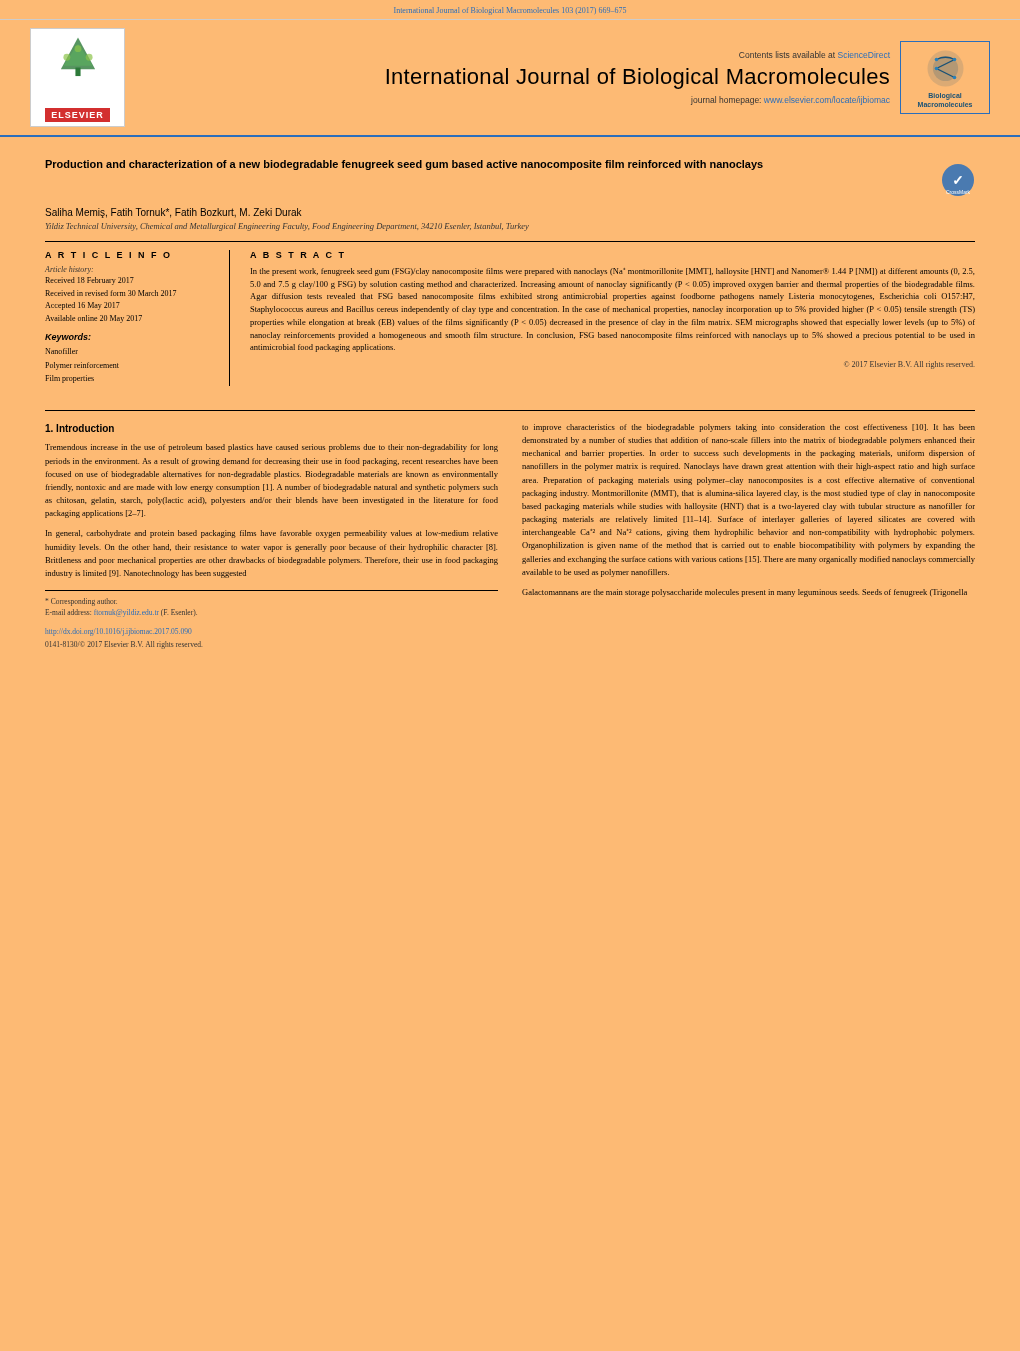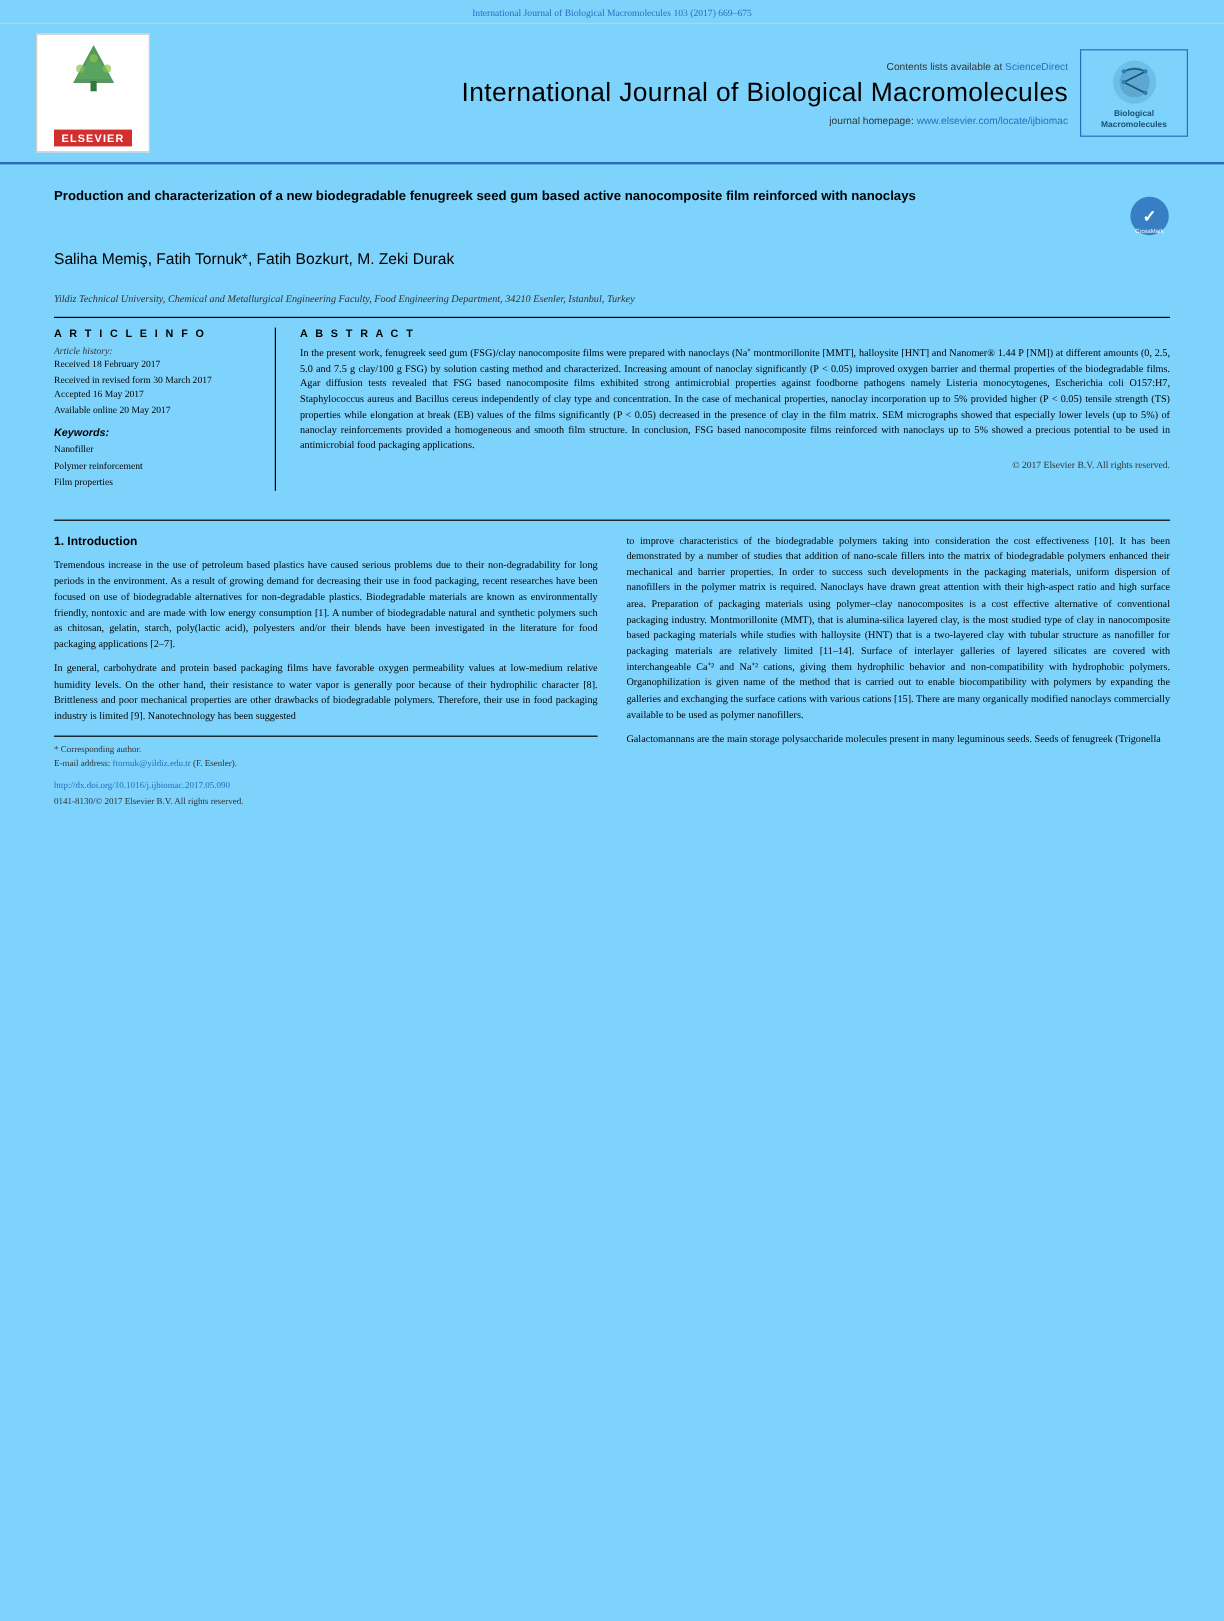--- a/index.html
+++ b/index.html
@@ -8,21 +8,21 @@
       font-family: 'Times New Roman', Times, serif;
       font-size: 9.5px;
       color: #000;
       width: 1020px;
       min-height: 1351px;
     }
 
     .page-wrapper {
       width: 1020px;
       min-height: 1351px;
-      background: #7dd3fc;
+      background: #fdba74;
       padding: 0;
     }
 
     
     .top-journal-line {
       text-align: center;
       font-size: 8px;
       color: #2a6ebb;
       padding: 6px 0 4px 0;
       border-bottom: 1px solid #ccc;
@@ -149,23 +149,23 @@
     .article-title {
       font-size: 11px;
       font-family: Arial, sans-serif;
       color: #000;
       font-weight: bold;
       line-height: 1.35;
       flex: 1;
     }
 
     .article-authors {
-      font-size: 13px;
-      font-family: Arial, sans-serif;
-      margin-bottom: 21px;
+      font-size: 10px;
+      font-family: Arial, sans-serif;
+      margin-bottom: 3px;
       color: #000;
     }
 
     .article-affiliation {
       font-size: 8.5px;
       font-style: italic;
       color: #333;
       margin-bottom: 8px;
       line-height: 1.4;
     }

